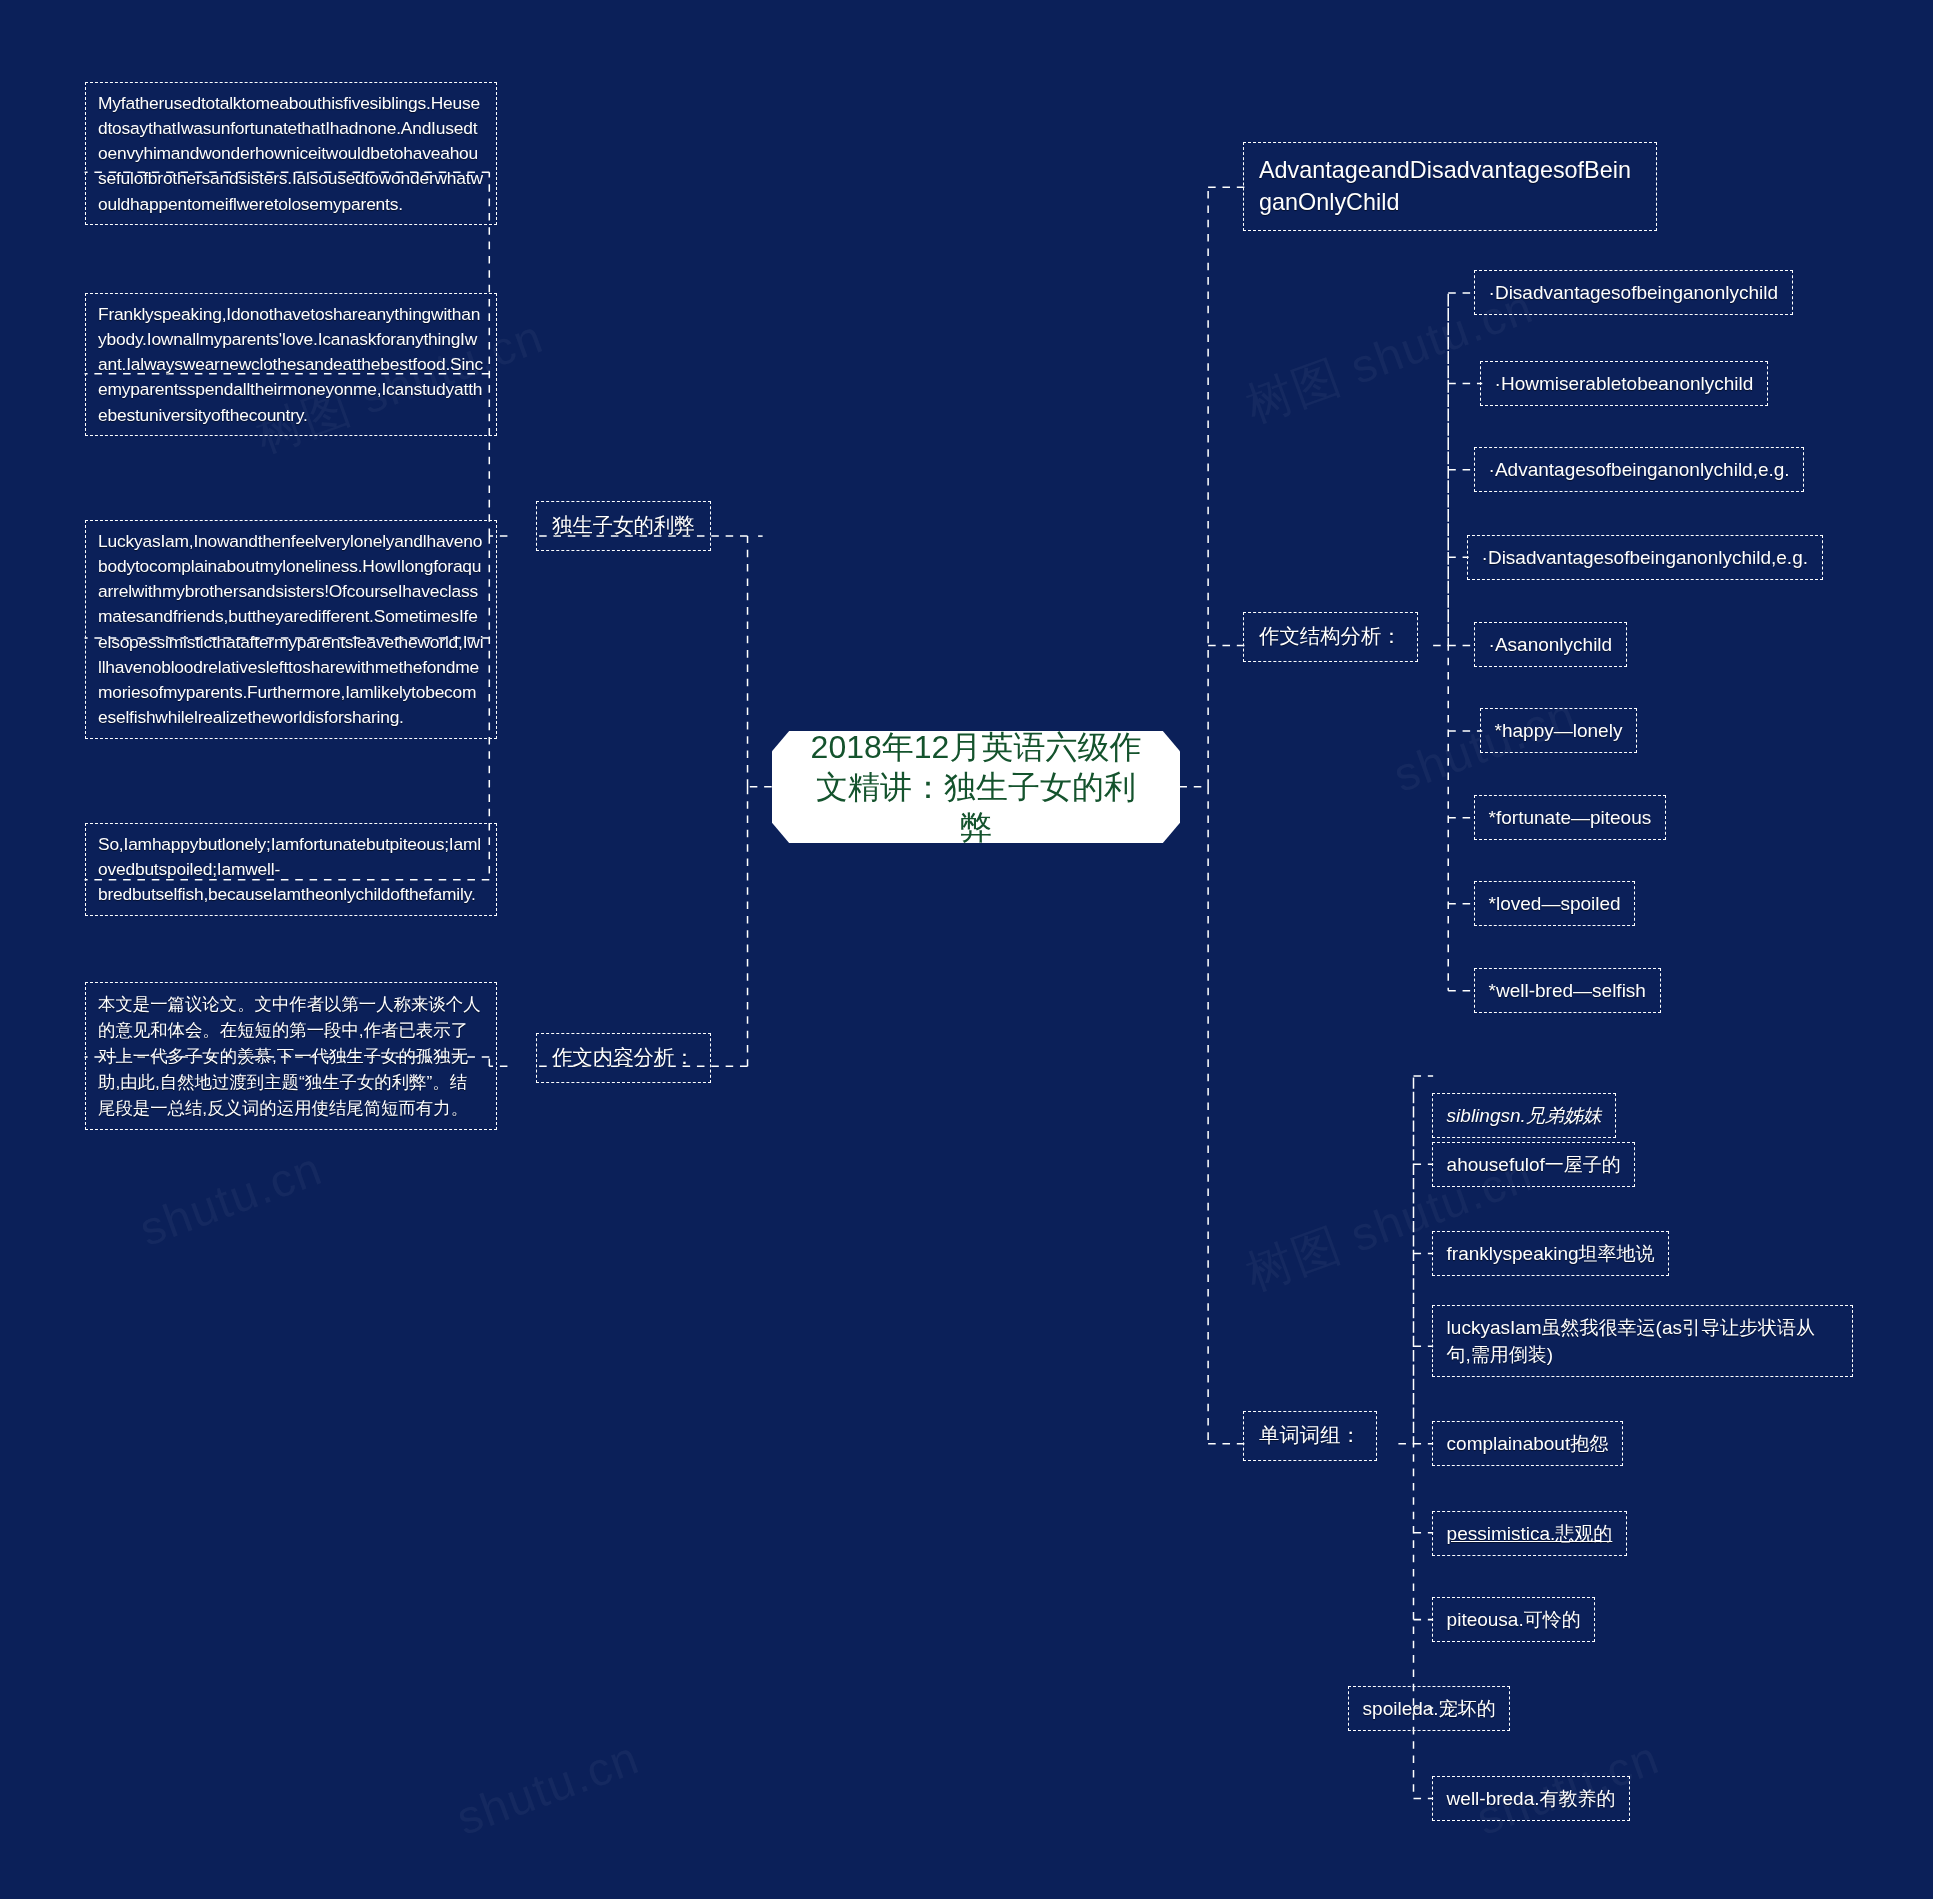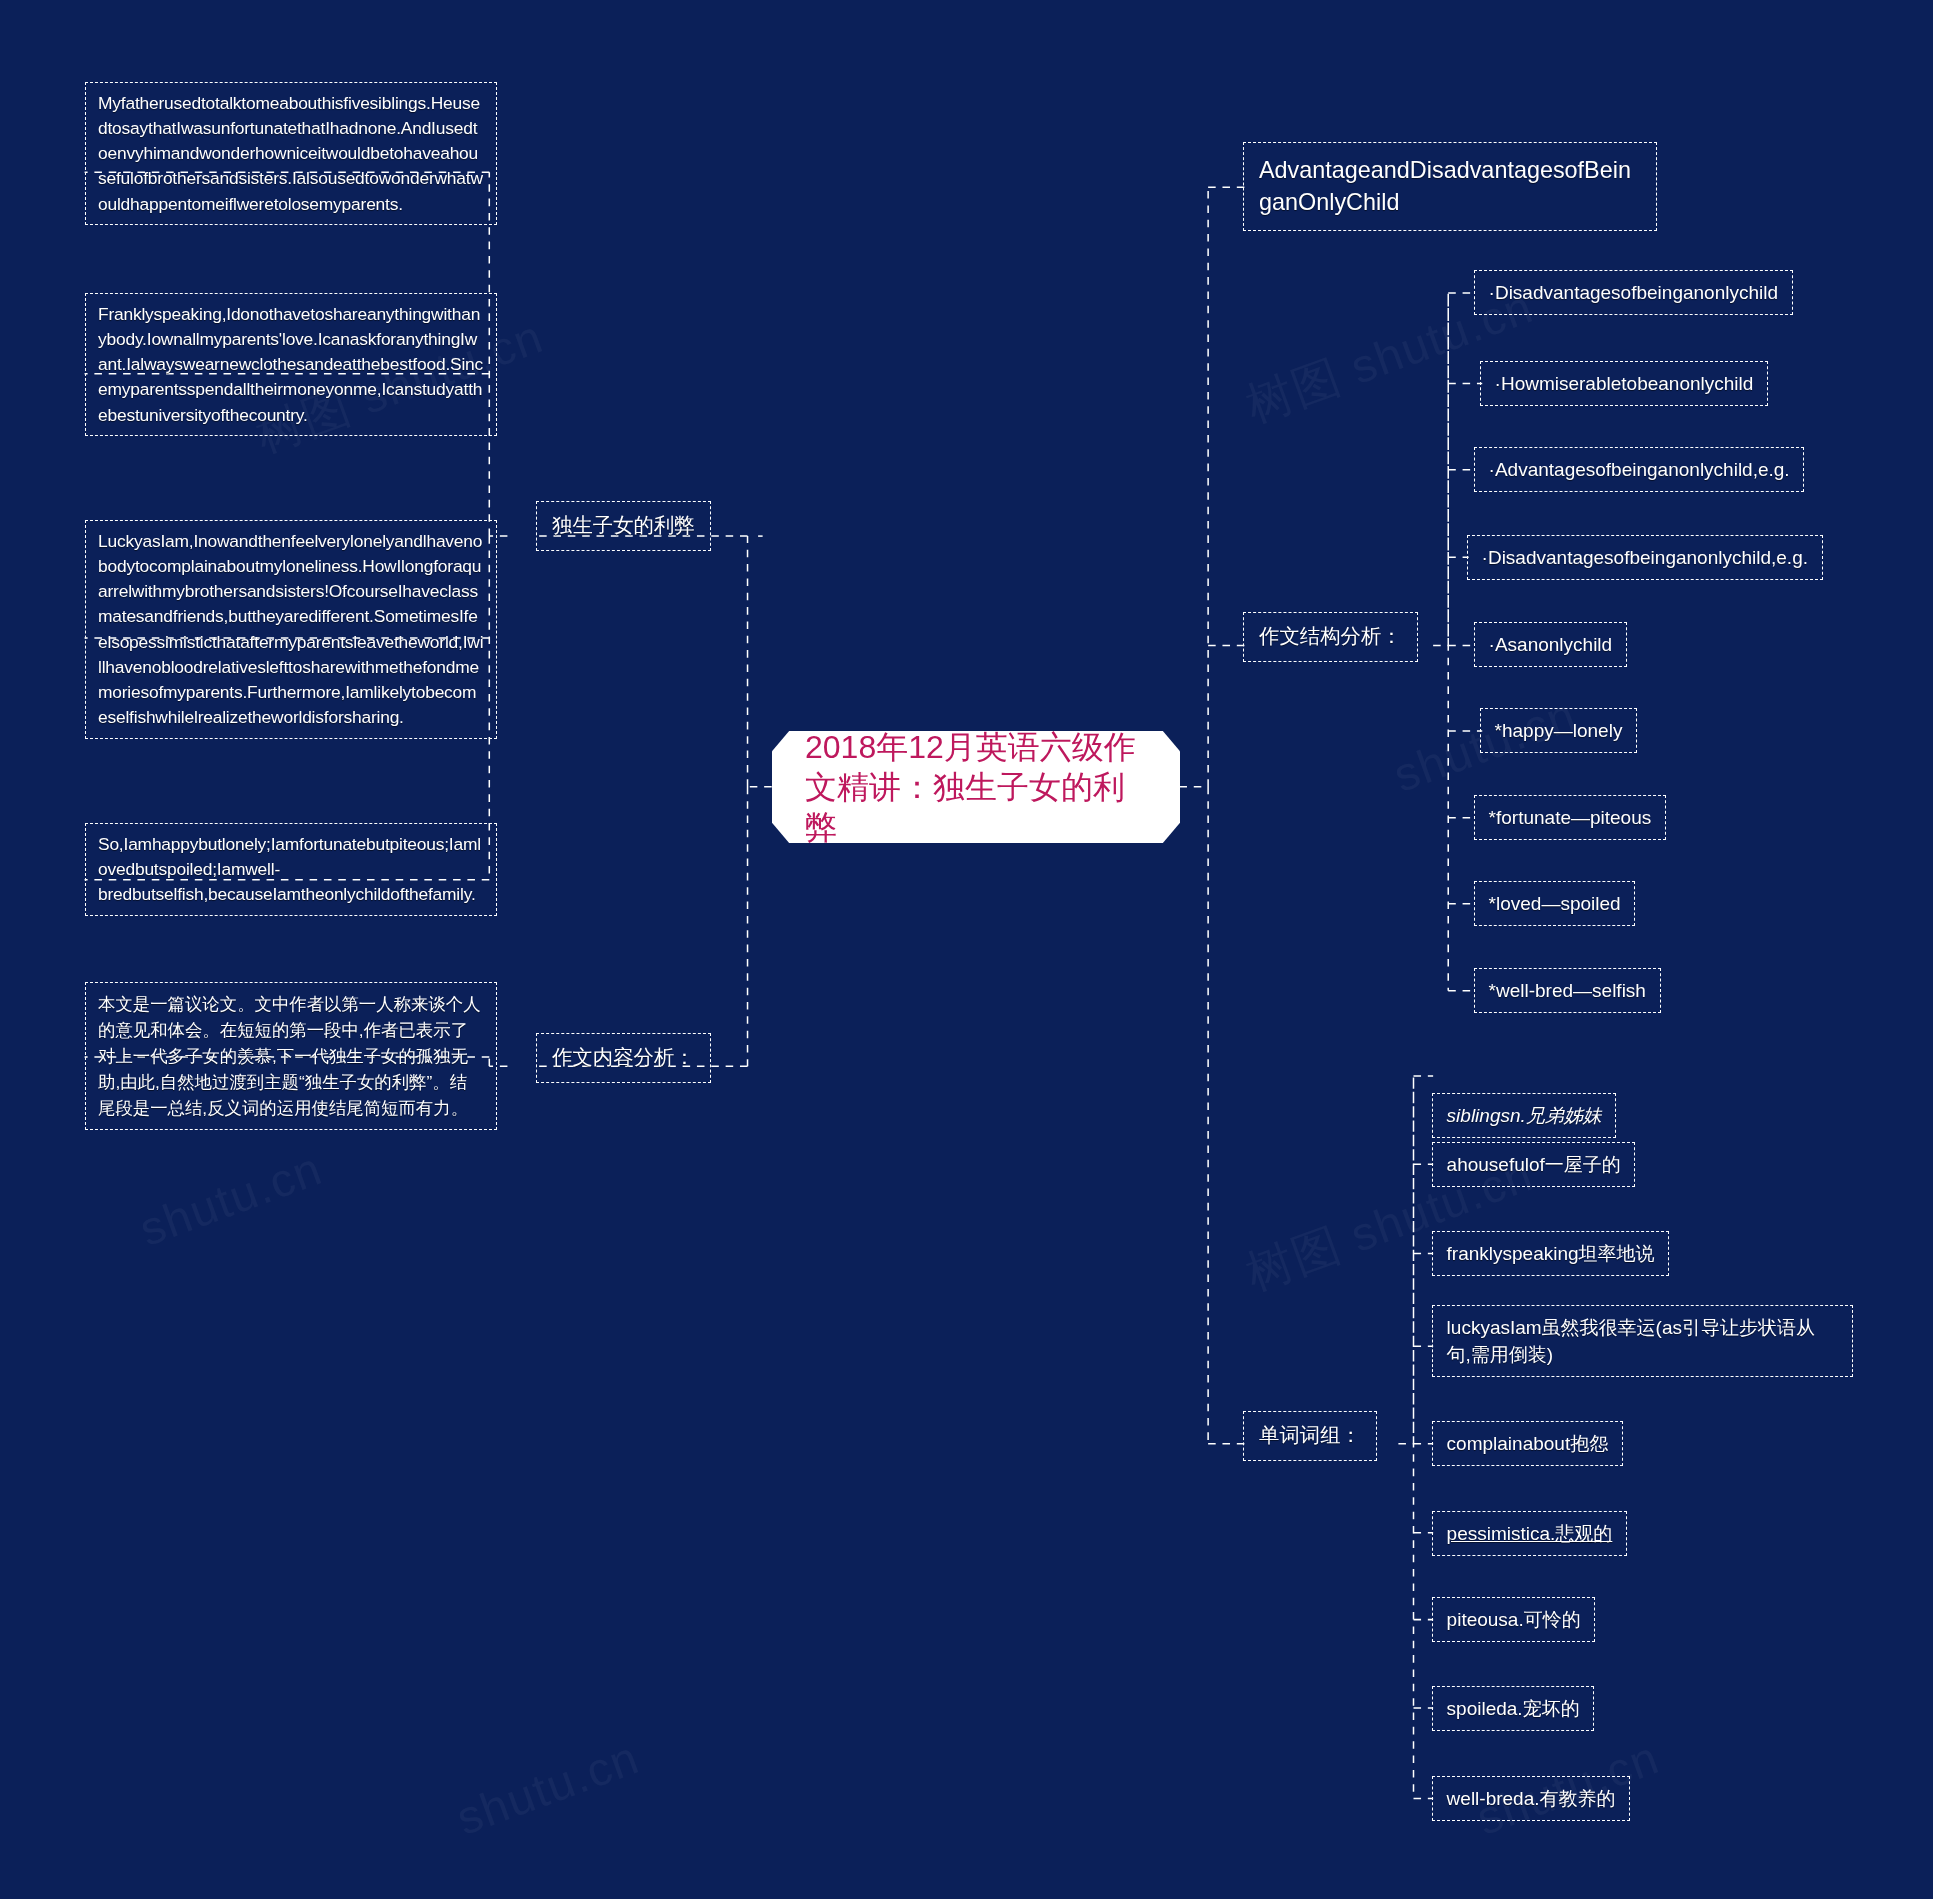--- a/index.html
+++ b/index.html
@@ -81,26 +81,27 @@
   }
 
   
   .root {
     position: absolute;
     left: 772px;
     top: 731px;
     width: 408px;
     height: 112px;
     background: #ffffff;
-    color: #be185d;
+    color: #14532d;
     font-size: 32px;
     line-height: 1.25;
     display: flex;
     align-items: center;
     justify-content: center;
+    text-align: center;
     padding: 0 33px;
     box-sizing: border-box;
     clip-path: polygon(
       0% 18%, 4.2% 0%, 95.8% 0%, 100% 18%,
       100% 82%, 95.8% 100%, 4.2% 100%, 0% 82%);
   }
 </style>
 </head>
 <body>
 
@@ -196,15 +197,15 @@
 <div class="node leaf" style="left:1474px; top:881px;">*loved—spoiled</div>
 <div class="node leaf" style="left:1474px; top:968px;">*well-bred—selfish</div>
 
 <div class="node leaf" style="left:1432px; top:1093px;font-style:italic;">siblingsn.兄弟姊妹</div>
 <div class="node leaf" style="left:1432px; top:1142px;">ahousefulof一屋子的</div>
 <div class="node leaf" style="left:1432px; top:1231px;">franklyspeaking坦率地说</div>
 <div class="node leaf wrap" style="left:1432px; top:1305px; width:421px;">luckyasIam虽然我很幸运(as引导让步状语从句,需用倒装)</div>
 <div class="node leaf" style="left:1432px; top:1421px;">complainabout抱怨</div>
 <div class="node leaf" style="left:1432px; top:1511px;text-decoration:underline;">pessimistica.悲观的</div>
 <div class="node leaf" style="left:1432px; top:1597px;">piteousa.可怜的</div>
-<div class="node leaf" style="left:1432px; top:1686px;">spoileda.宠坏的</div>
+<div class="node leaf" style="left:1348px; top:1686px;">spoileda.宠坏的</div>
 <div class="node leaf" style="left:1432px; top:1776px;">well-breda.有教养的</div>
 
 
 </body></html>

